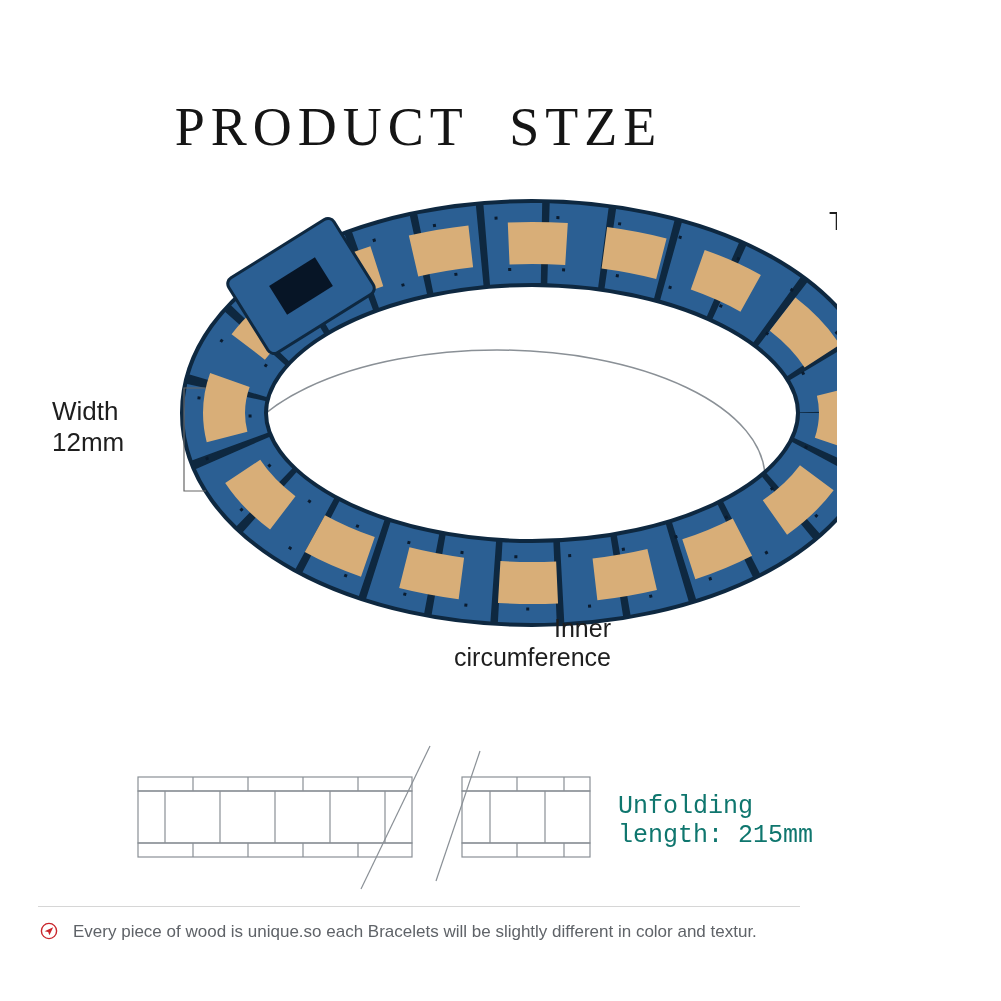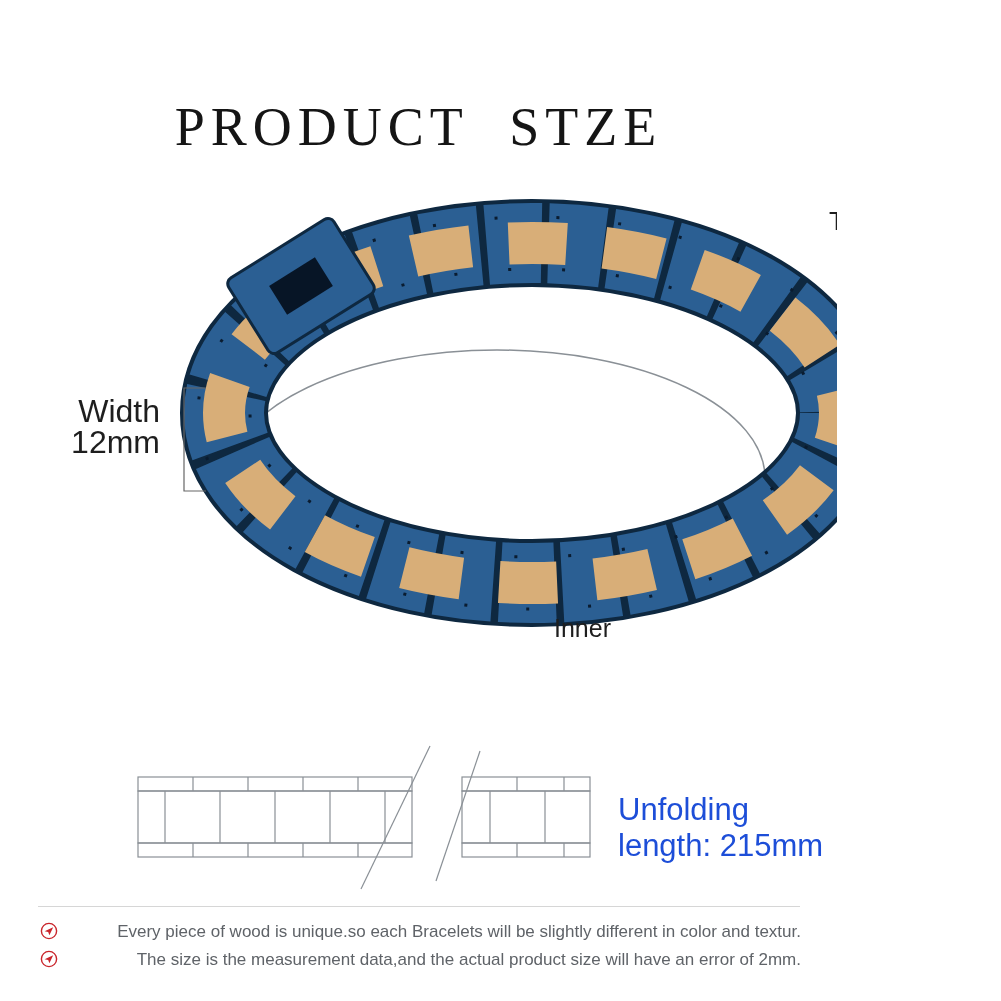--- a/index.html
+++ b/index.html
@@ -9,27 +9,27 @@
     font-family:"Liberation Sans",sans-serif;
   }
   .title{
     position:absolute;top:60px;left:0;width:100%;text-align:center;
     font-family:"Liberation Serif",serif;font-size:54px;font-weight:400;
     letter-spacing:6px;word-spacing:22px;color:var(--title,#151515);
   }
   .figure-svg{position:absolute;left:0;top:0;}
   .label{color:var(--label,#1e1e1e);}
   .thickness-label{position:absolute;left:778px;top:206px;width:168px;text-align:right;font-size:26px;line-height:31px;}
-  .width-label{position:absolute;left:52px;top:396px;width:108px;text-align:right;font-size:32px;line-height:31px;}
+  .width-label{position:absolute;left:52px;top:396px;width:108px;text-align:left;font-size:26px;line-height:31px;}
   .inner-label{position:absolute;left:393px;top:614px;width:218px;text-align:right;font-size:25px;line-height:29px;}
-  .unfolding-label{position:absolute;left:618px;top:792px;font-size:31px;color:#1d4ed8;}
+  .unfolding-label{position:absolute;left:618px;top:792px;font-size:25px;color:#0f766e;font-family:Liberation Mono, monospace;}
   .divider{position:absolute;left:38px;right:37px;top:906px;height:1px;background:var(--divider,#d6d6d6);}
   .notes{position:absolute;left:40px;top:921px;right:36px;}
-  .note{display:flex;gap:9px;align-items:flex-start;font-size:17px;line-height:21px;
-        color:var(--note-text,#5f6368);margin-bottom:7px;justify-content:space-between;}
+  .note{display:flex;gap:15px;align-items:flex-start;font-size:17px;line-height:21px;
+        color:var(--note-text,#5f6368);margin-bottom:7px;}
   .note .icon{flex:0 0 auto;margin-top:1px;}
 </style>
 </head>
 <body>
 
 <div class="page">
 
   <h1 class="title">PRODUCT STZE</h1>
 
   <svg class="figure-svg" width="1001" height="1001" viewBox="0 0 1001 1001">
@@ -78,36 +78,30 @@
     <div>Thickness</div>
   </div>
 
   <div class="label width-label">
     <div>Width</div>
     <div>12mm</div>
   </div>
 
   <div class="label inner-label">
     <div>Inner</div>
+    <div>circumference</div>
   </div>
 
   <div class="unfolding-label">Unfolding length: 215mm</div>
 
   <div class="divider"></div>
 
   <div class="notes">
     <div class="note">
       <svg class="icon" width="18" height="18" viewBox="0 0 18 18">
         <circle cx="9" cy="9" r="7.6" fill="none" stroke="var(--note-icon)" stroke-width="1.4"></circle>
         <path d="M13.2 5.2 L4.6 9.2 L8.2 10 L9.4 13.2 Z" fill="var(--note-icon)"></path>
       </svg>
       <span>Every piece of wood is unique.so each Bracelets will be slightly different in color and textur.</span>
     </div>
-    <div class="note">
-      <svg class="icon" width="18" height="18" viewBox="0 0 18 18">
-        <circle cx="9" cy="9" r="7.6" fill="none" stroke="var(--note-icon)" stroke-width="1.4"></circle>
-        <path d="M13.2 5.2 L4.6 9.2 L8.2 10 L9.4 13.2 Z" fill="var(--note-icon)"></path>
-      </svg>
-      <span>The size is the measurement data,and the actual product size will have an error of 2mm.</span>
-    </div>
   </div>
 
 </div>
 
 </body></html>

